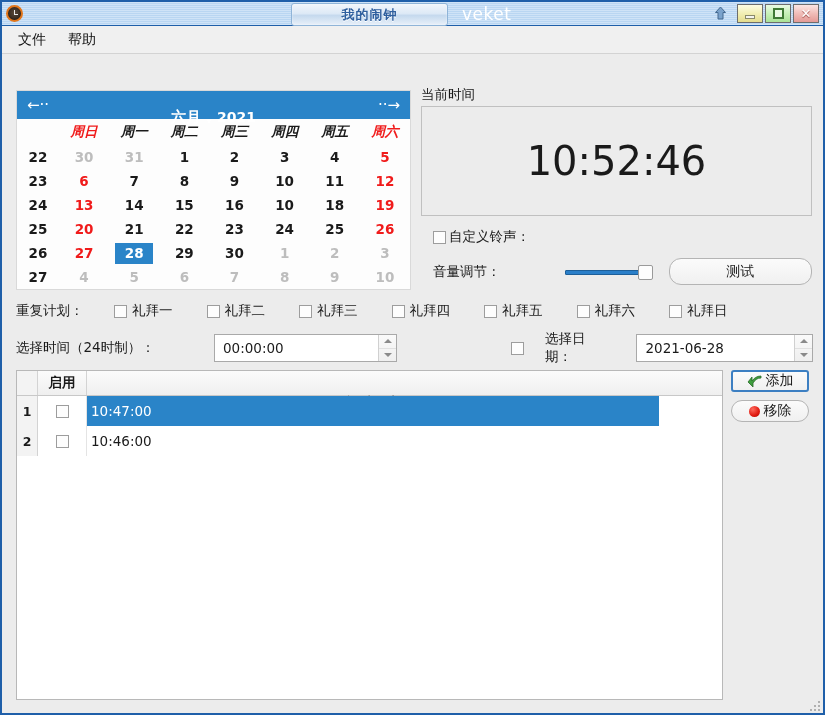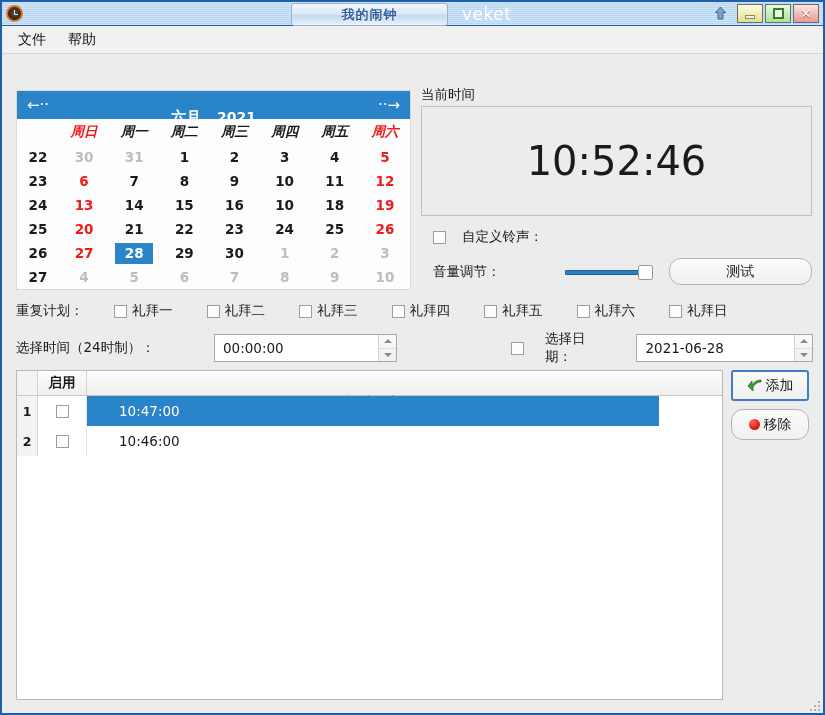--- a/index.html
+++ b/index.html
@@ -175,21 +175,21 @@
     width: 391px; height: 110px;
     border: 1px solid #c0c0c0;
     box-sizing: border-box;
     background: #ececec;
     display: flex; align-items: center; justify-content: center;
   }
   .big-clock { font-size: 40px; color: #1a1a1a; letter-spacing: 0px; }
 
   .ring-row {
     position: absolute; left: 12px; top: 138px;
-    display: flex; align-items: center; gap: 16px;
+    display: flex; align-items: center; gap: 3px;
   }
   .vol-row {
     position: absolute; left: 2px; top: 168px;
     width: 389px;
     display: flex; align-items: center;
   }
   .vol-label { font-size: 13.5px; color: #1a1a1a; margin-left: 10px; width: 135px; }
 
   .slider { position: relative; width: 90px; height: 18px; flex: none; }
   .slider-track {
@@ -317,34 +317,34 @@
   }
   .row-cb {
     width: 48px; flex: none;
     border-right: 1px solid #e4e4e4;
     display: flex; align-items: center; justify-content: center;
     background: #ffffff;
   }
   .row-val {
     flex: 1;
     display: flex; align-items: center;
-    padding-left: 32px;
+    padding-left: 4px;
     font-size: 13.5px; color: #1a1a1a;
     margin-right: 63px;
   }
   .row.selected .row-val { background: #2a84c8; color: #ffffff; }
 
   
   .side-btns {
     position: absolute; left: 729px; top: 316px;
     width: 80px;
     display: flex; flex-direction: column; gap: 8px;
   }
   .btn-side {
-    height: 31px; width: 78px;
+    height: 22px; width: 78px;
     gap: 4px;
     position: relative;
     font-family: Liberation Serif, serif;
   }
   .btn-side.focused {
     border: 2px solid #3c7fc2;
     border-radius: 3px;
   }
   .ico-add svg { display: block; }
   .ico-remove {

